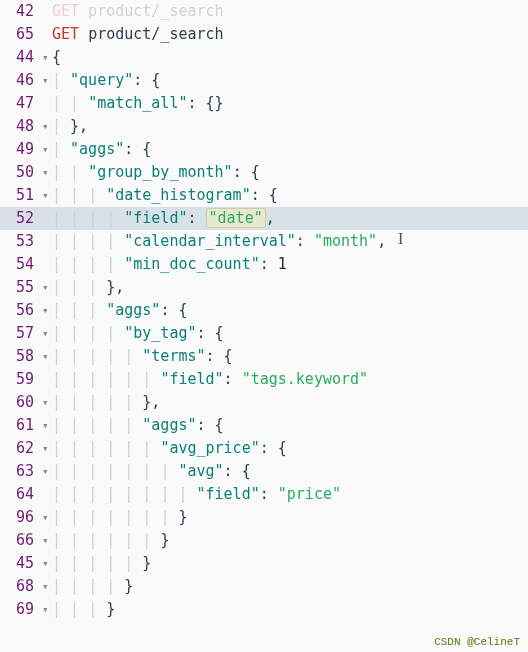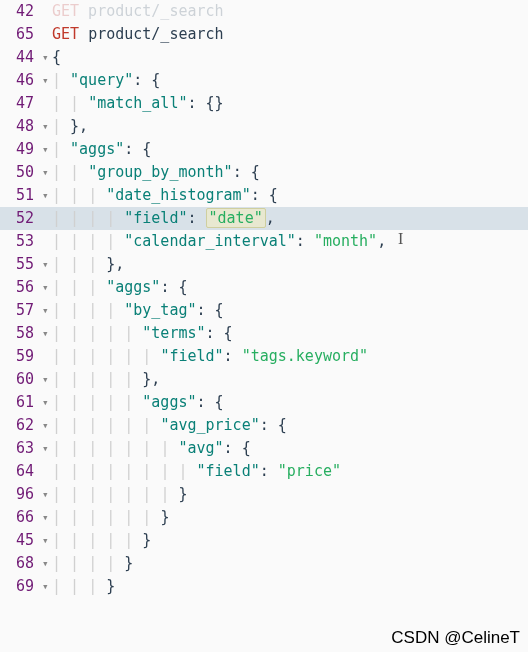--- a/index.html
+++ b/index.html
@@ -66,23 +66,23 @@
     top: 230px;
     left: 398px;
     font-size: 16px;
     color: #555;
     font-family: serif;
   }
   .watermark {
     position: absolute;
     bottom: 4px;
     right: 8px;
-    font-size: 17px;
-    color: #000000;
-    font-family: Liberation Sans, sans-serif;
+    font-size: 11px;
+    color: #4d7c0f;
+    font-family: Liberation Mono, monospace;
   }
 </style>
 </head>
 <body>
 
 <div class="editor">
     <div class="line">
       <div class="gutter">42</div>
       <div class="fold"></div>
       <div class="code"><span style="color:#d17a7a;opacity:.35">GET</span><span style="color:#7a8a99;opacity:.35"> product/_search</span></div>
@@ -131,20 +131,25 @@
       <div class="gutter">52</div>
       <div class="fold"></div>
       <div class="code"><span class="guide">| </span><span class="guide">| </span><span class="guide">| </span><span class="guide">| </span><span class="key-teal">"field"</span><span class="punct">: </span><span class="value-str boxed">"date"</span><span class="punct">,</span></div>
     </div>
     <div class="line">
       <div class="gutter">53</div>
       <div class="fold"></div>
       <div class="code"><span class="guide">| </span><span class="guide">| </span><span class="guide">| </span><span class="guide">| </span><span class="key-teal">"calendar_interval"</span><span class="punct">: </span><span class="value-str">"month"</span><span class="punct">,</span></div>
     </div>
     <div class="line">
+      <div class="gutter">54</div>
+      <div class="fold"></div>
+      <div class="code"><span class="guide">| </span><span class="guide">| </span><span class="guide">| </span><span class="guide">| </span><span class="key-teal">"min_doc_count"</span><span class="punct">: </span><span class="value-num">1</span></div>
+    </div>
+    <div class="line">
       <div class="gutter">55</div>
       <div class="fold">▾</div>
       <div class="code"><span class="guide">| </span><span class="guide">| </span><span class="guide">| </span><span class="punct">},</span></div>
     </div>
     <div class="line">
       <div class="gutter">56</div>
       <div class="fold">▾</div>
       <div class="code"><span class="guide">| </span><span class="guide">| </span><span class="guide">| </span><span class="key-teal">"aggs"</span><span class="punct">: {</span></div>
     </div>
     <div class="line">

